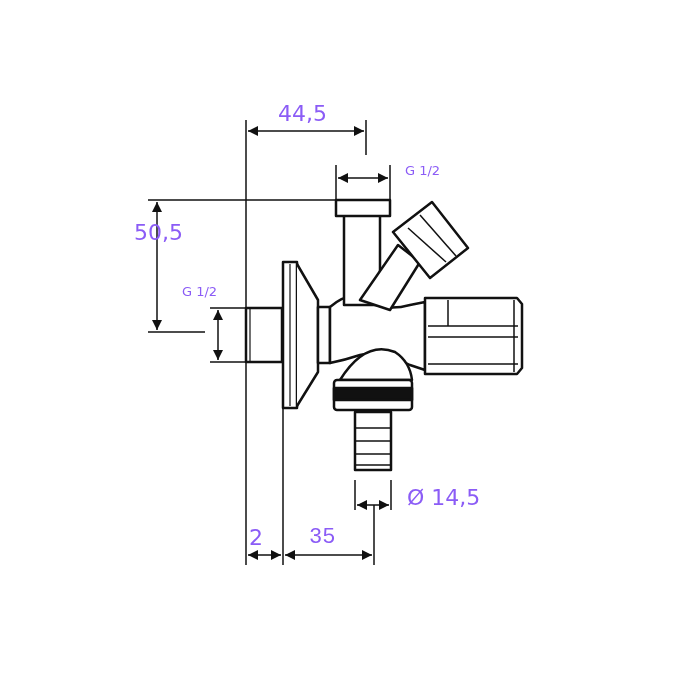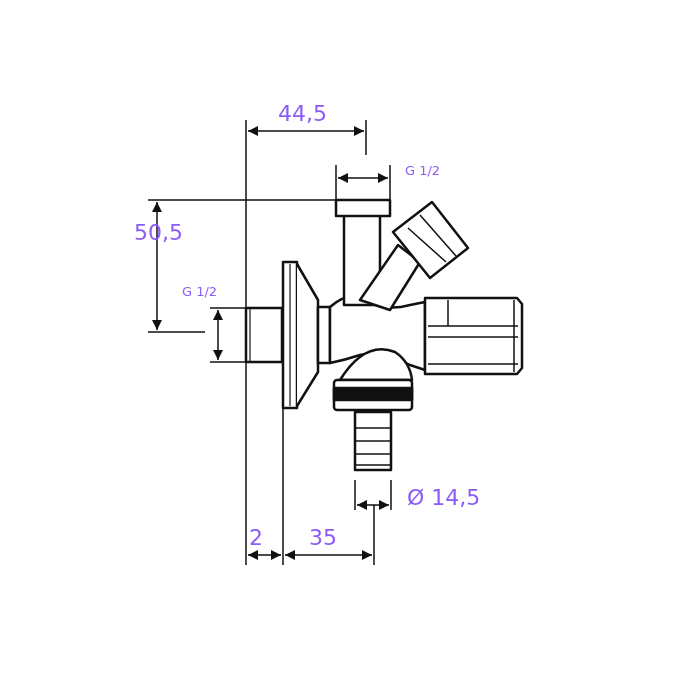--- a/index.html
+++ b/index.html
@@ -84,13 +84,13 @@
     <line x1="355" y1="465" x2="391" y2="465" stroke-width="1.5"></line>
   </g>
 </svg>
 
 <div class="lbl big" style="left:278px;top:103px;">44,5</div>
 <div class="lbl small" style="left:405px;top:164px;">G 1/2</div>
 <div class="lbl big" style="left:134px;top:222px;">50,5</div>
 <div class="lbl small" style="left:182px;top:285px;">G 1/2</div>
 <div class="lbl big" style="left:407px;top:487px;text-align:right;">Ø 14,5</div>
 <div class="lbl big" style="left:249px;top:527px;">2</div>
-<div class="lbl big" style="left:309px;top:527px;">35</div>
+<div class="lbl big" style="left:309px;top:527px;font-family:Liberation Mono, monospace;">35</div>
 
 </body></html>

